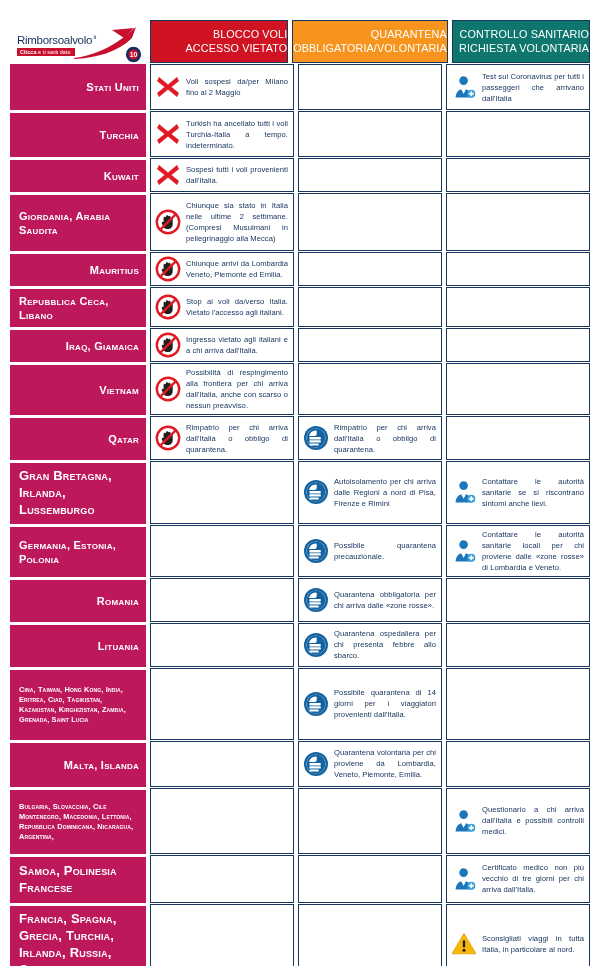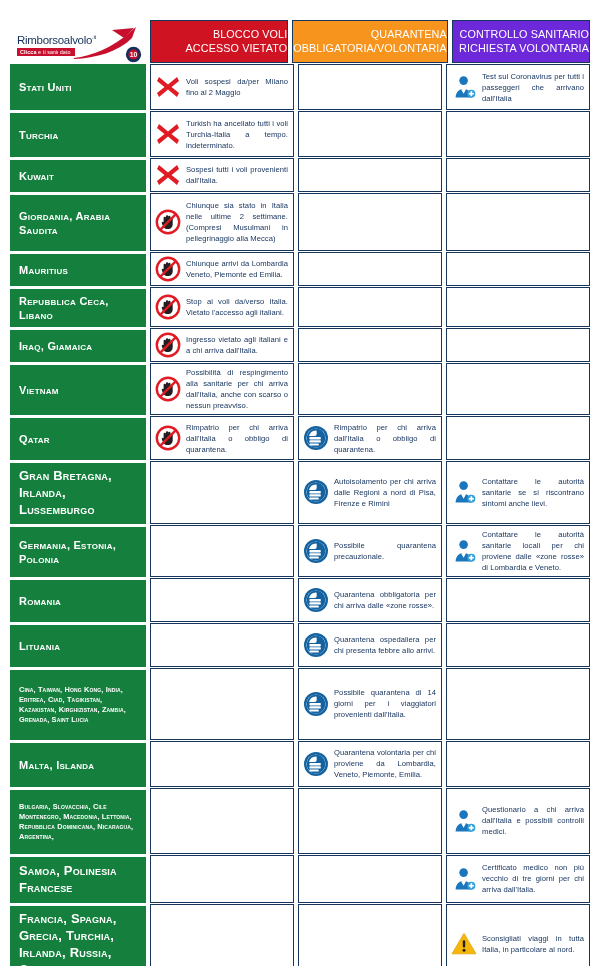--- a/index.html
+++ b/index.html
@@ -97,47 +97,48 @@
     flex-direction: column;
     align-items: flex-end;
     justify-content: center;
     text-align: center;
     line-height: 1.22;
     font-size: 10.8px;
     letter-spacing: 0.1px;
   }
   .head-cell.red    { background: #cf1322; }
   .head-cell.orange { background: #f7941e; }
-  .head-cell.yellow { background: #6d28d9; }
+  .head-cell.yellow { background: #0f766e; }
   .head-cell span { display: block; white-space: nowrap; }
 
   
   .table {
     position: absolute;
     left: 10px;
     top: 64px;
     width: 580px;
   }
 
   .row {
     display: flex;
     align-items: stretch;
     margin-bottom: 1px;
   }
 
   .c-country {
     flex: 0 0 136px;
     width: 136px;
-    background: #15803d;
+    background: #be185d;
     color: #ffffff;
     box-sizing: border-box;
     padding: 5px 7px 5px 9px;
     display: flex;
     align-items: center;
     border-top: 2px solid #ffffff;
+    justify-content: flex-end;
   }
   .row:first-child .c-country { border-top: 0; }
 
   .country-label {
     font-size: 11px;
     font-weight: 700;
     line-height: 1.28;
     letter-spacing: 0.25px;
     font-variant: small-caps;
     text-transform: capitalize;
@@ -398,21 +399,21 @@
         </div>
         <div class="c-data">
           <div class="cell-inner">
             <span class="icon-box">
               <svg viewBox="0 0 26 26">
                 <circle cx="13" cy="13" r="11.2" fill="#ffffff" stroke="#e01b24" stroke-width="2.4"></circle>
                 <path d="M8.6 13.6 V8.8 a1.15 1.15 0 0 1 2.3 0 V12.4 V7.3 a1.15 1.15 0 0 1 2.3 0 V12.4 V7.9 a1.15 1.15 0 0 1 2.3 0 V12.8 V9.6 a1.1 1.1 0 0 1 2.2 0 v5.6 c0 3-2.1 4.9-4.8 4.9 -2.6 0-4.3-1.5-5.1-3.4 l-1-2.4 a1.1 1.1 0 0 1 1.8-1.2 Z" fill="#231f20"></path>
                 <line x1="4.6" y1="21.4" x2="21.4" y2="4.6" stroke="#e01b24" stroke-width="2.4"></line>
               </svg>
             </span>
-            <div class="cell-text">Possibilità di respingimento alla sanitarie per chi arriva dall'Italia, anche con scarso o nessun preavviso.</div>
+            <div class="cell-text">Possibilità di respingimento alla frontiera per chi arriva dall'Italia, anche con scarso o nessun preavviso.</div>
           </div>
         </div>
         <div class="c-data">
           <div class="cell-inner empty"></div>
         </div>
         <div class="c-data">
           <div class="cell-inner empty"></div>
         </div>
       </div>
       <div class="row" style="min-height:44px">
@@ -569,21 +570,21 @@
               <svg viewBox="0 0 26 26">
                 <circle cx="13" cy="13" r="12" fill="#1463a0"></circle>
                 <circle cx="13" cy="13" r="9.6" fill="#ffffff"></circle>
                 <path d="M13 3.6 a9.4 9.4 0 0 1 0 18.8 a9.4 9.4 0 0 1 0-18.8 Z" fill="#1463a0"></path>
                 <path d="M12.6 5.6 a7.4 7.4 0 0 0-6.6 5.4 h5.6 a2.1 2.1 0 0 0 2.1-2.1 V5.7 Z" fill="#ffffff"></path>
                 <rect x="6.4" y="12.1" width="11.4" height="2.3" rx="0.7" fill="#ffffff"></rect>
                 <rect x="6.4" y="15.3" width="11.4" height="2.3" rx="0.7" fill="#ffffff"></rect>
                 <rect x="6.4" y="18.5" width="9.4" height="2.1" rx="0.7" fill="#ffffff"></rect>
               </svg>
             </span>
-            <div class="cell-text">Quarantena ospedaliera per chi presenta febbre allo arrivi.</div>
+            <div class="cell-text">Quarantena ospedaliera per chi presenta febbre allo sbarco.</div>
           </div>
         </div>
         <div class="c-data">
           <div class="cell-inner empty"></div>
         </div>
       </div>
       <div class="row" style="min-height:72px">
         <div class="c-country">
           <div class="country-label xs">Cina, Taiwan, Hong Kong, India, Eritrea, Ciad, Tagikistan, Kazakistan, Kirghizistan, Zambia, Grenada, Saint Lucia</div>
         </div>

